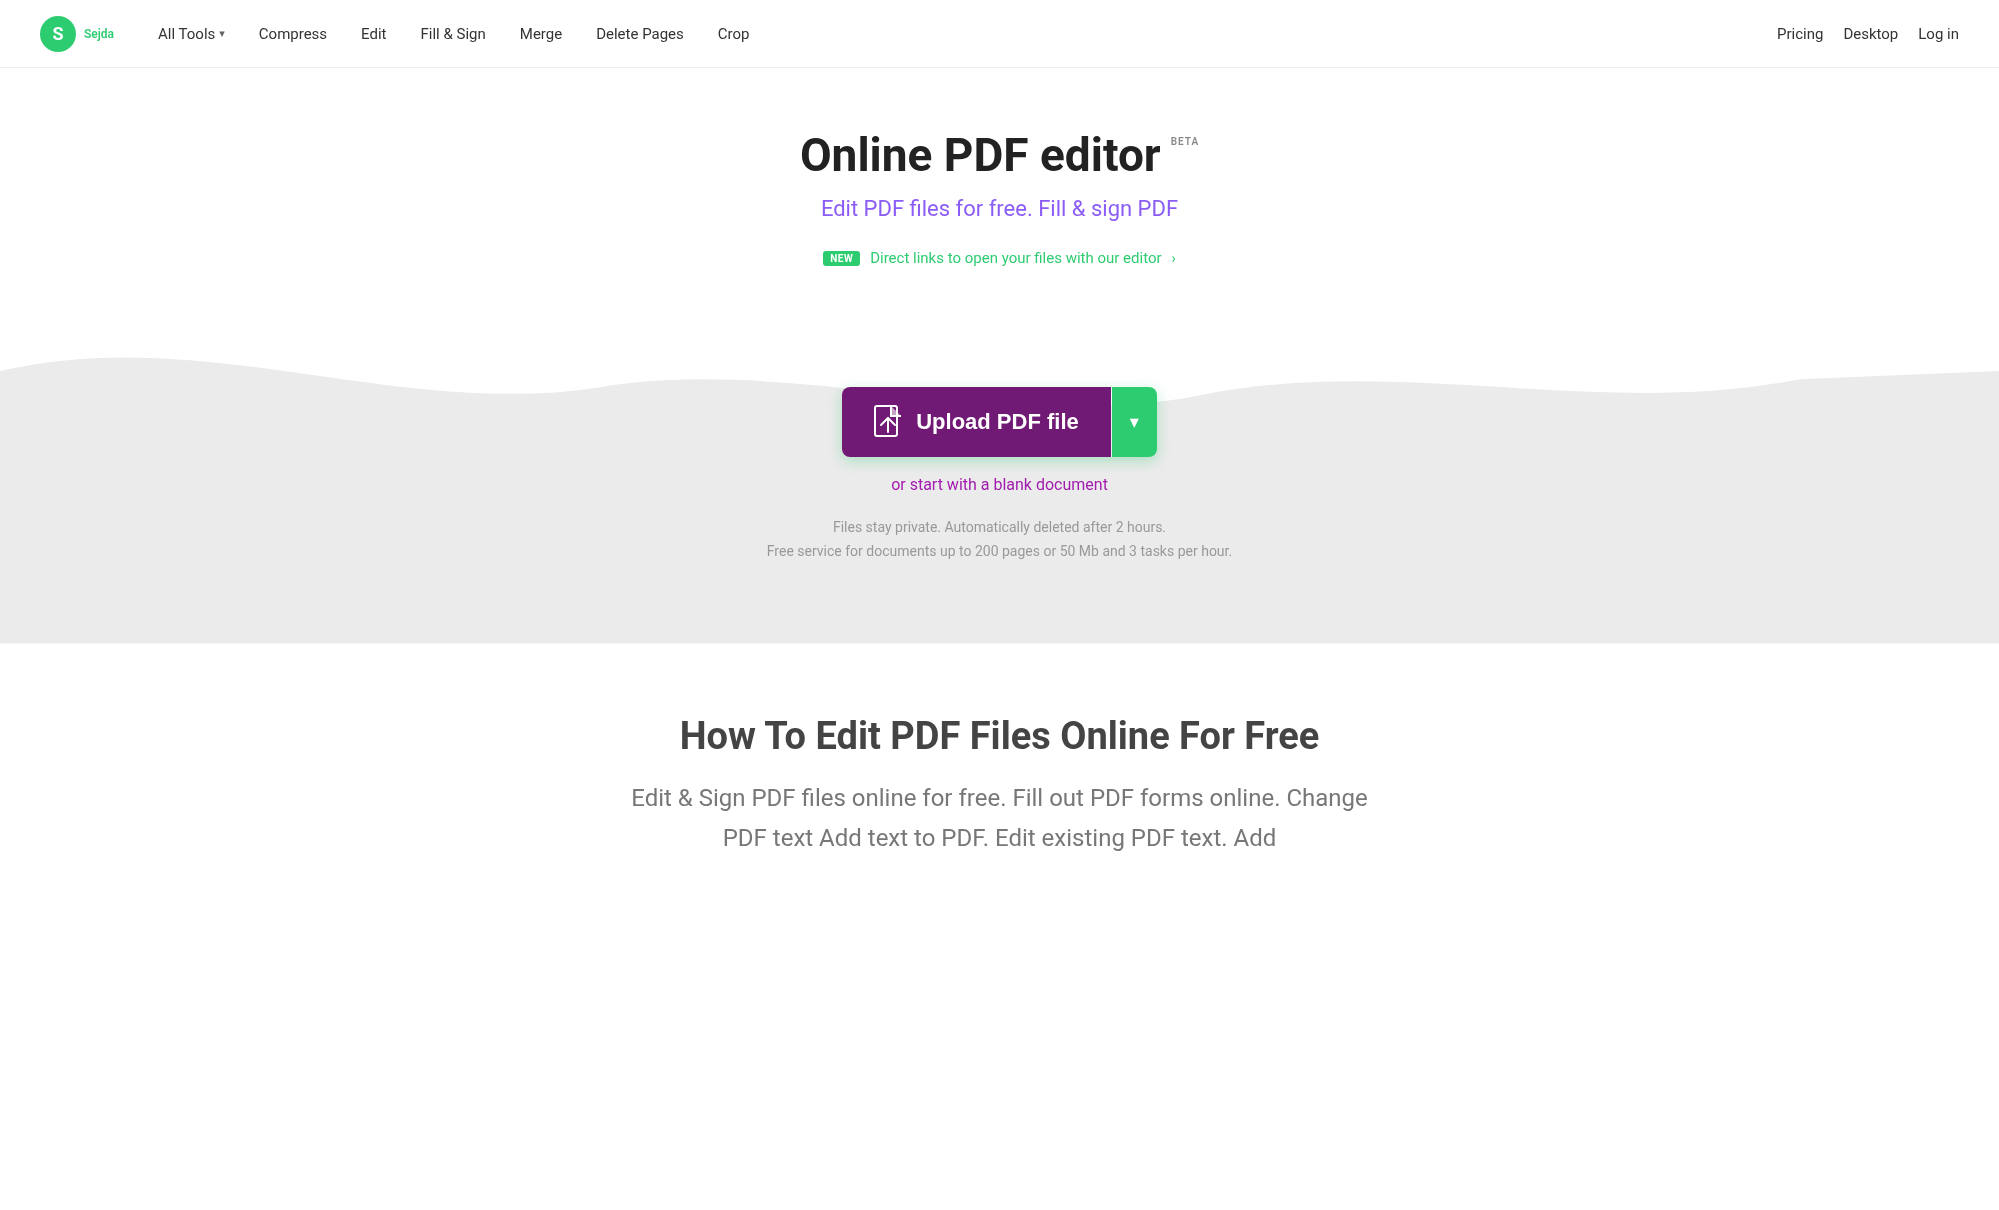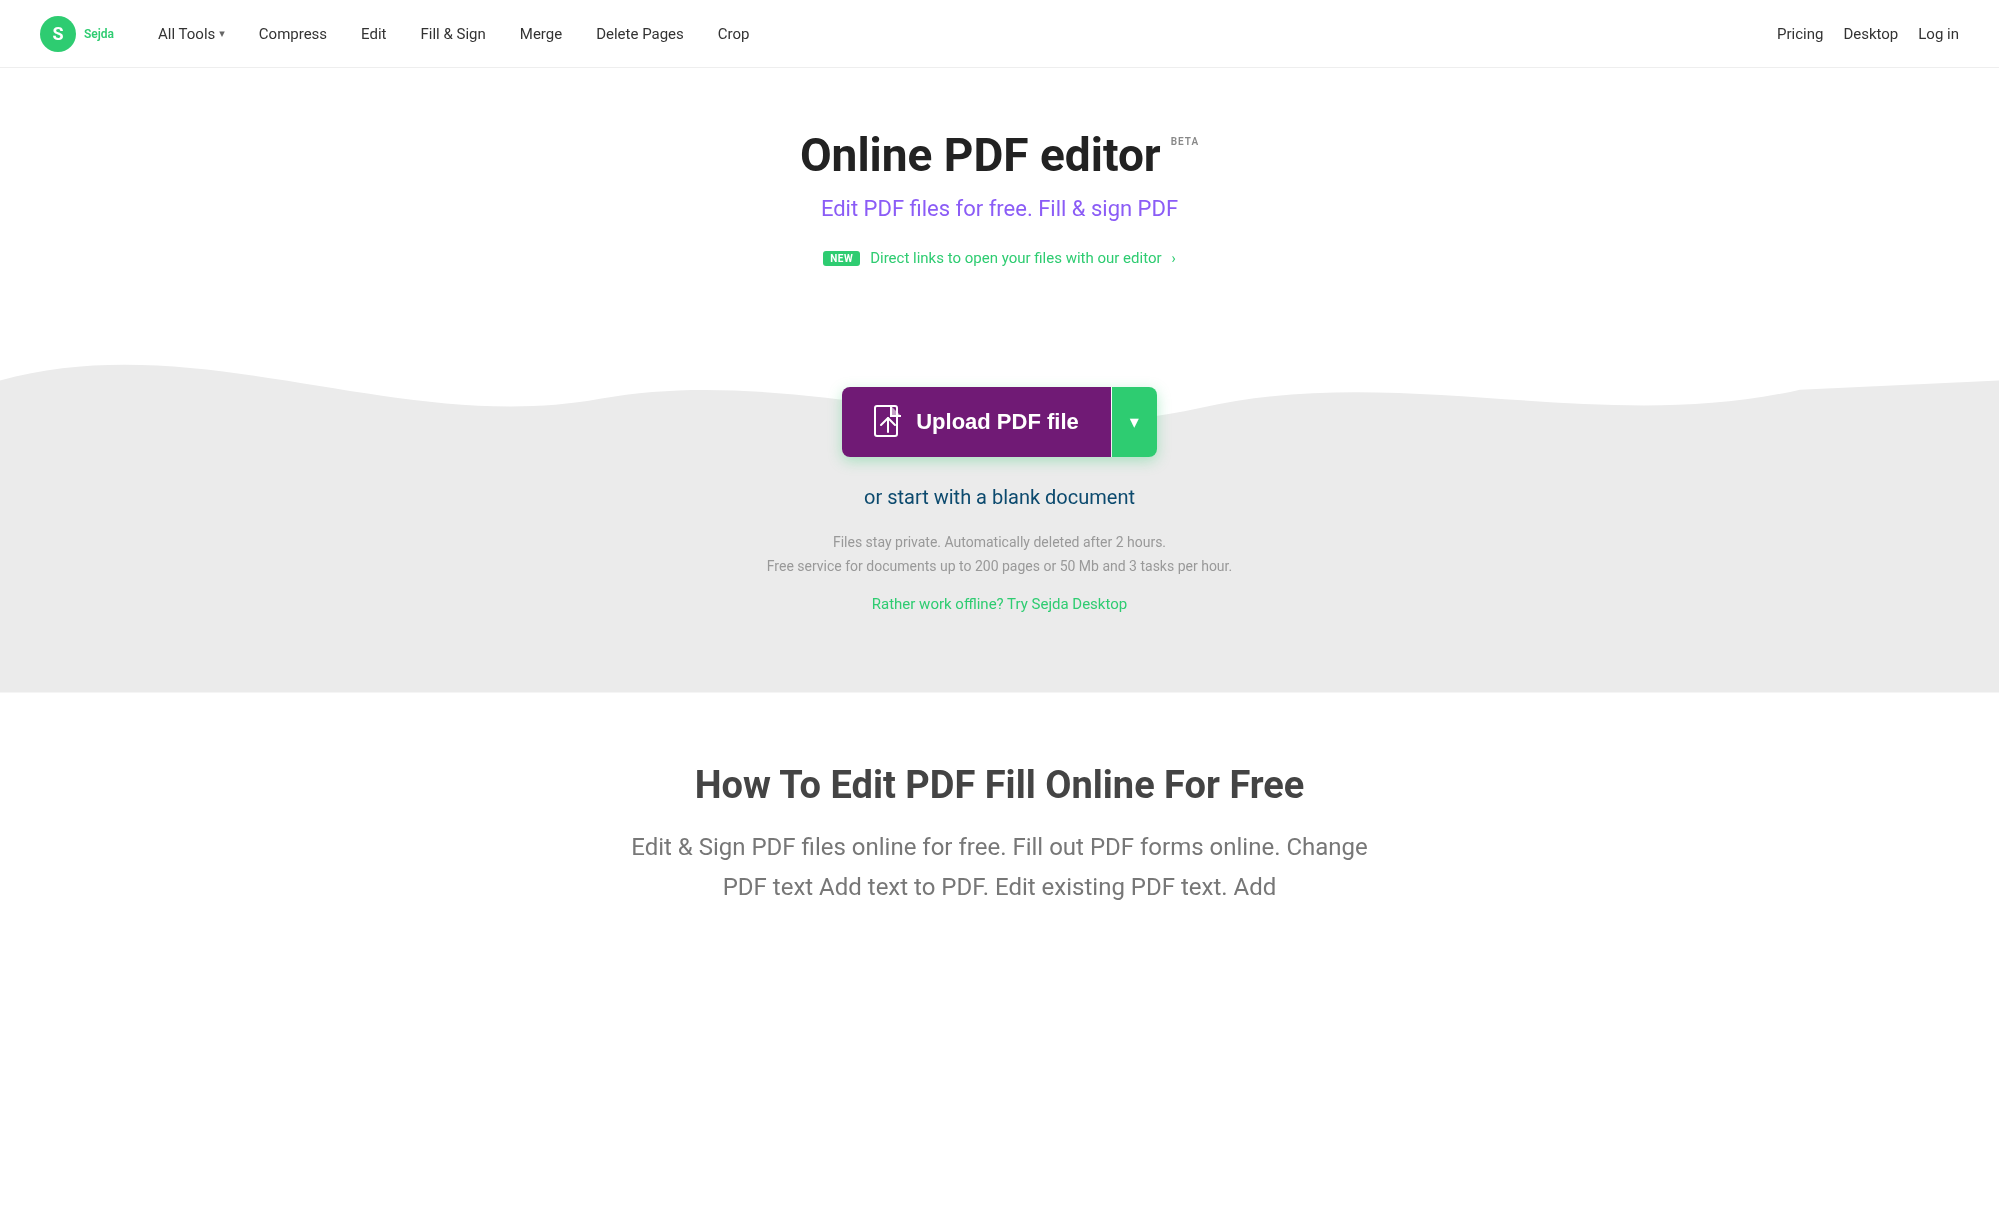--- a/index.html
+++ b/index.html
@@ -176,23 +176,23 @@
       border: none;
       padding: 18px 18px;
       font-size: 18px;
       cursor: pointer;
       display: flex;
       align-items: center;
     }
 
     .blank-doc-link {
       display: block;
-      margin-top: 28px;
-      color: #0c4a6e;
-      font-size: 20px;
+      margin-top: 18px;
+      color: #a21caf;
+      font-size: 16px;
       cursor: pointer;
       text-decoration: none;
     }
 
     .privacy-notice {
       margin-top: 22px;
       color: #999;
       font-size: 14px;
       line-height: 1.7;
     }
@@ -306,20 +306,19 @@
       </button>
     </div>
 
     <a class="blank-doc-link">or start with a blank document</a>
 
     <div class="privacy-notice">
       <div>Files stay private. Automatically deleted after 2 hours.</div>
       <div>Free service for documents up to 200 pages or 50 Mb and 3 tasks per hour.</div>
     </div>
 
-    <a class="desktop-link">Rather work offline? Try Sejda Desktop</a>
   </div>
 </section>
 
 <section class="bottom-section">
-  <h2 class="bottom-title">How To Edit PDF Fill Online For Free</h2>
+  <h2 class="bottom-title">How To Edit PDF Files Online For Free</h2>
   <p class="bottom-desc">Edit &amp; Sign PDF files online for free. Fill out PDF forms online. Change PDF text Add text to PDF. Edit existing PDF text. Add</p>
 </section>
 
 </body></html>

